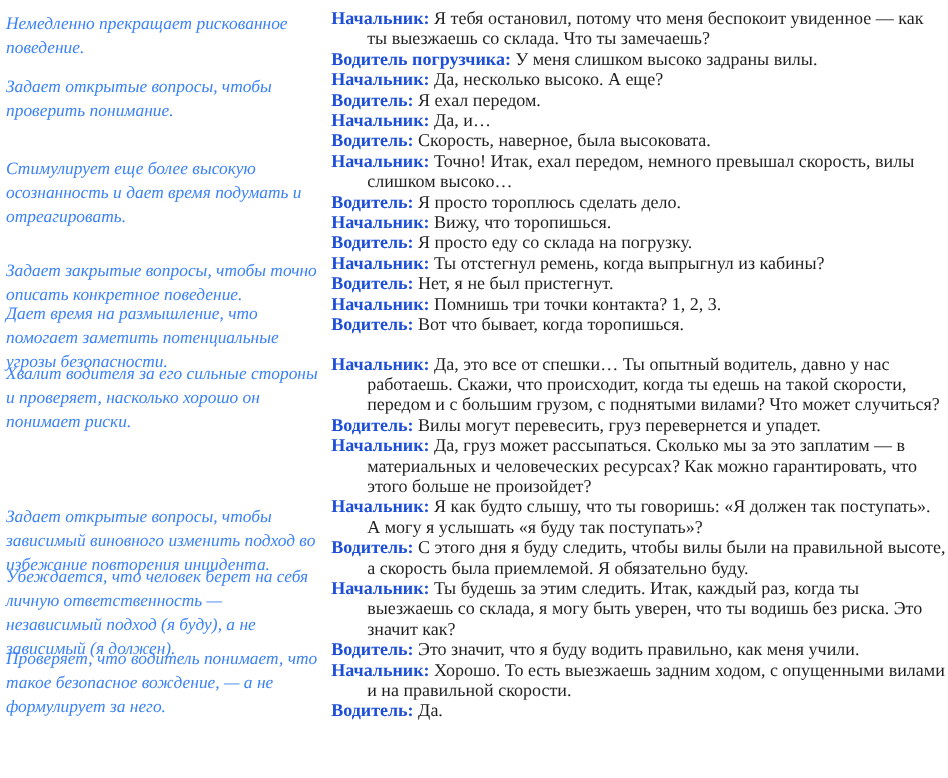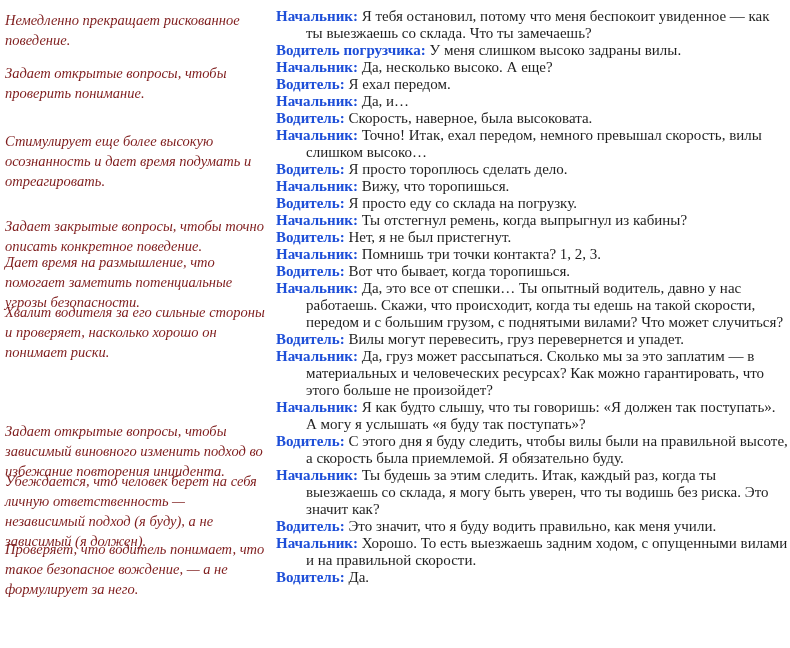--- a/index.html
+++ b/index.html
@@ -24,37 +24,38 @@
     width: 262px;
     height: 648px;
   }
   .note {
     position: absolute;
     left: 0;
     width: 262px;
     font-style: italic;
     font-size: 14.5px;
     line-height: 20px;
-    color: #7f1d1d;
+    color: #3b82f6;
   }
   
   #dialogue {
     position: absolute;
     left: 276px;
     top: 8px;
     width: 512px;
   }
   .dlg {
     margin: 0;
     padding-left: 30px;
     text-indent: -30px;
     font-size: 15px;
     line-height: 17px;
   }
   .dlg.gap {
+    margin-top: 16px;
   }
   .dlg b {
     font-weight: bold;
     color: #1d4ed8;
   }
 </style>
 </head>
 <body>
 
 <div id="page">

